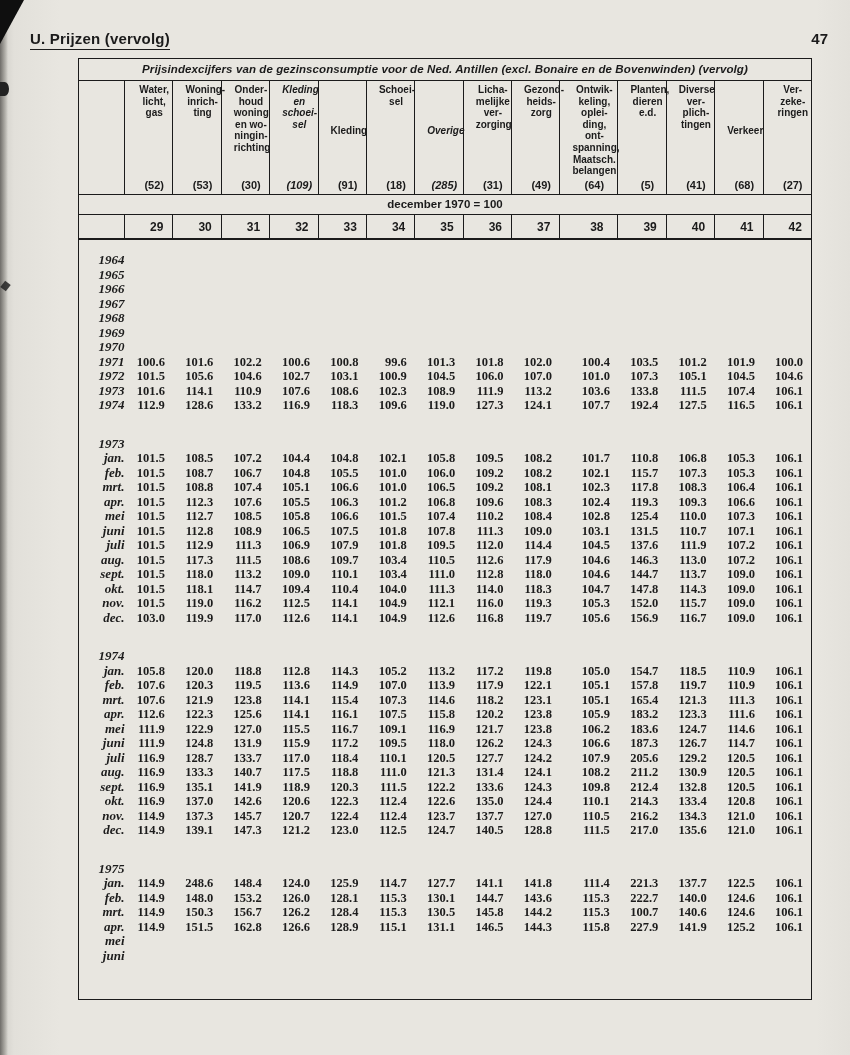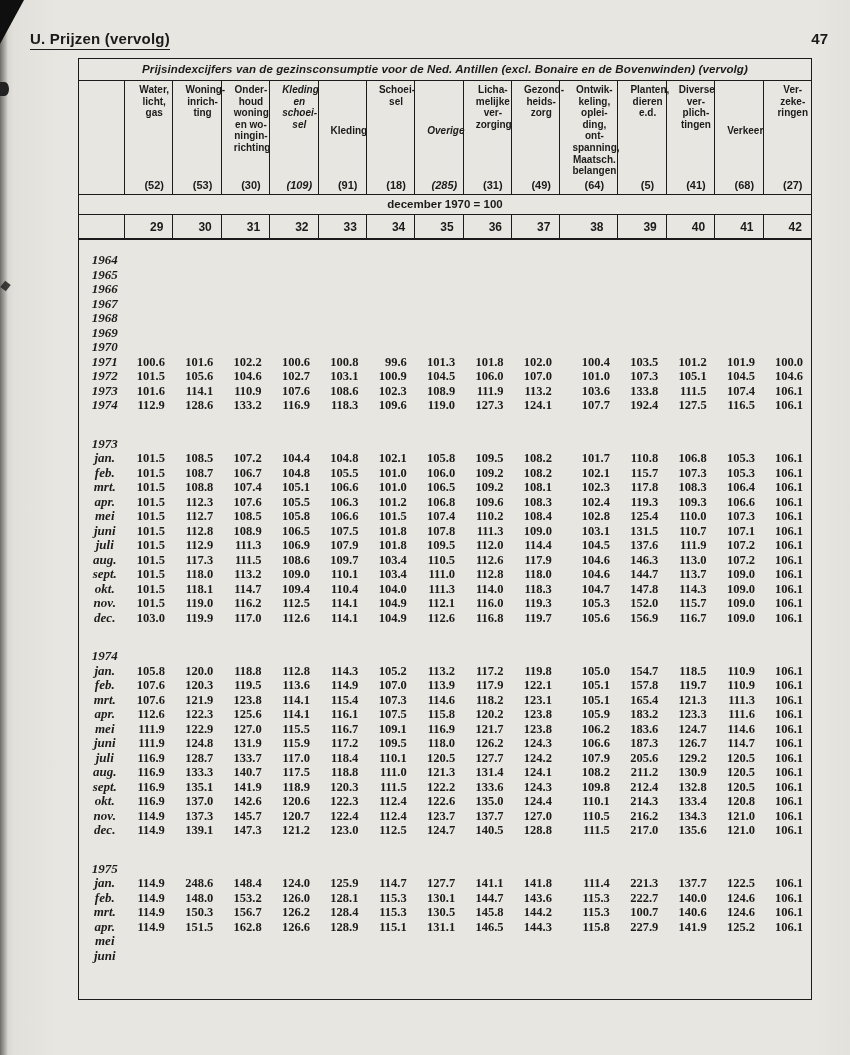--- a/index.html
+++ b/index.html
@@ -66,21 +66,21 @@
     border-left:1px solid #1b1b1b; border-bottom:2.5px solid #1b1b1b;
     font-size:12px; text-align:center; height:25px; padding:5px 0 3px 16px;
   }
   .corner2 { border-left:none; }
 
   tbody td {
     height:14.5px; line-height:14.5px; padding:0;
     font-family:"Liberation Serif", serif; font-weight:bold; font-size:12.5px;
     color:#1c1c1c; white-space:nowrap; overflow:hidden;
   }
-  td.rowlabel { font-style:italic; text-align:center; padding-left:6px; font-size:13px; }
+  td.rowlabel { font-style:italic; text-align:right; padding-left:6px; font-size:13px; }
   td.val { text-align:right; padding-right:8px; }
   tr.spacer-sm td { height:14px; }
   tr.spacer-lg td { height:24px; }
   tr.filler td { height:36px; }
 </style>
 </head>
 <body>
 
 <div class="page">
   <div class="edge-strip"></div>

